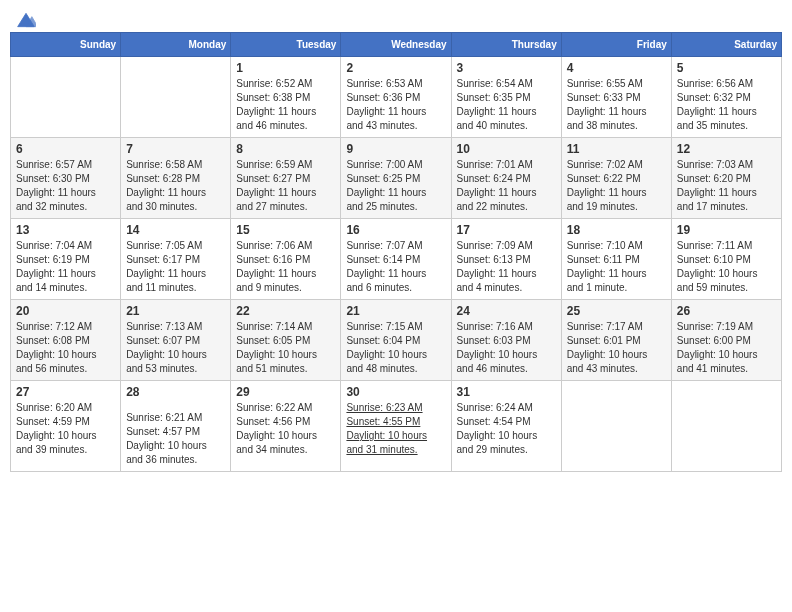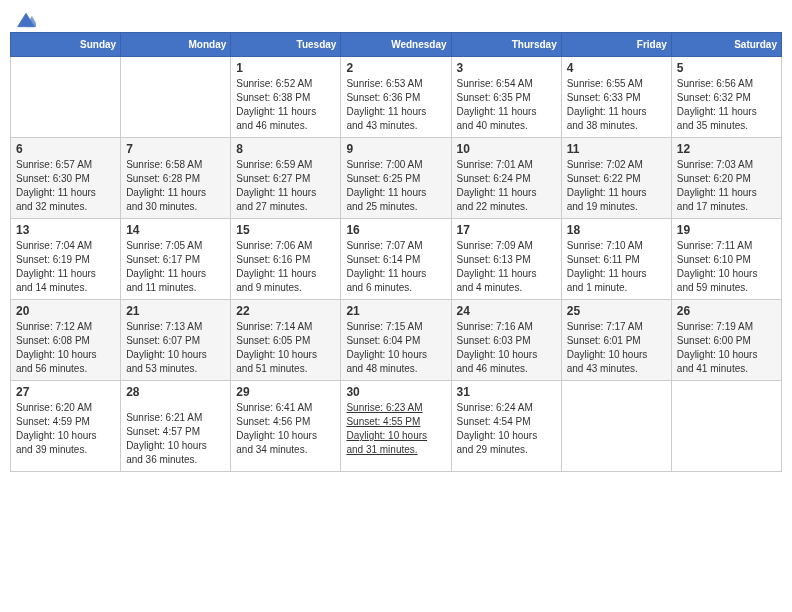--- a/index.html
+++ b/index.html
@@ -299,21 +299,21 @@
 Daylight: 10 hours and 39 minutes.</div>
         </td>
         <td>
           <span class="day-number">28</span>
           <div class="day-info" style="white-space: pre-line; margin-top: 12px;">Sunrise: 6:21 AM
 Sunset: 4:57 PM
 Daylight: 10 hours and 36 minutes.</div>
         </td>
         <td>
           <span class="day-number">29</span>
-          <div class="day-info" style="white-space: pre-line;">Sunrise: 6:41 AM
+          <div class="day-info" style="white-space: pre-line;">Sunrise: 6:22 AM
 Sunset: 4:56 PM
 Daylight: 10 hours and 34 minutes.</div>
         </td>
         <td>
           <span class="day-number">30</span>
           <div class="day-info" style="white-space: pre-line; text-decoration: underline;">Sunrise: 6:23 AM
 Sunset: 4:55 PM
 Daylight: 10 hours and 31 minutes.</div>
         </td>
         <td>

